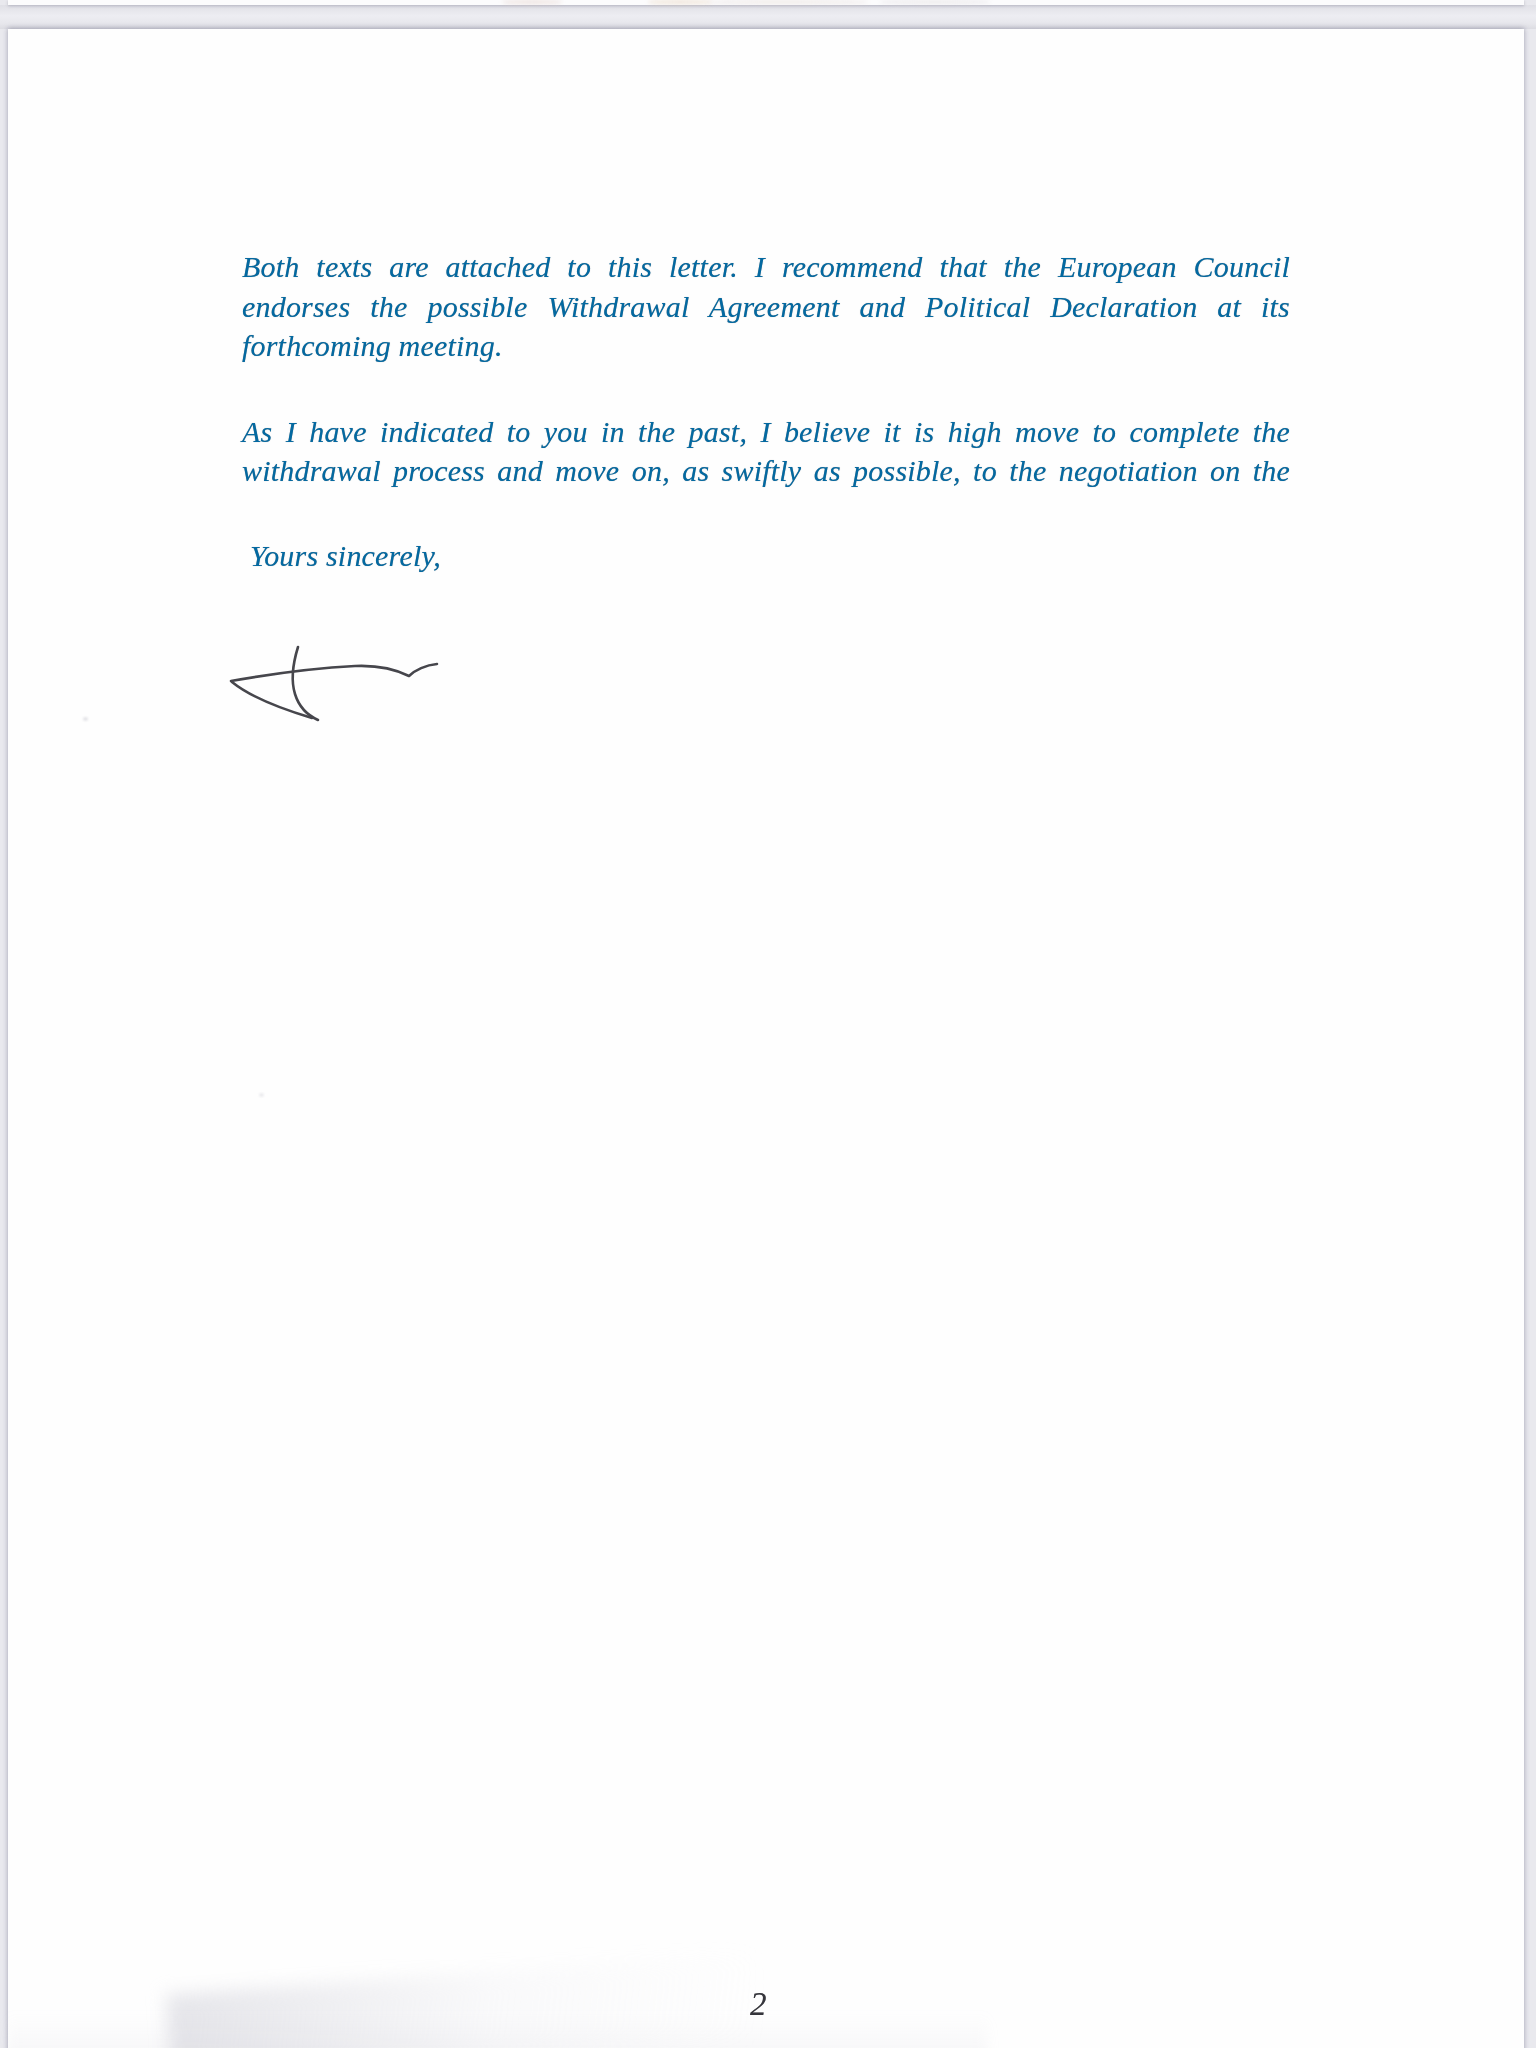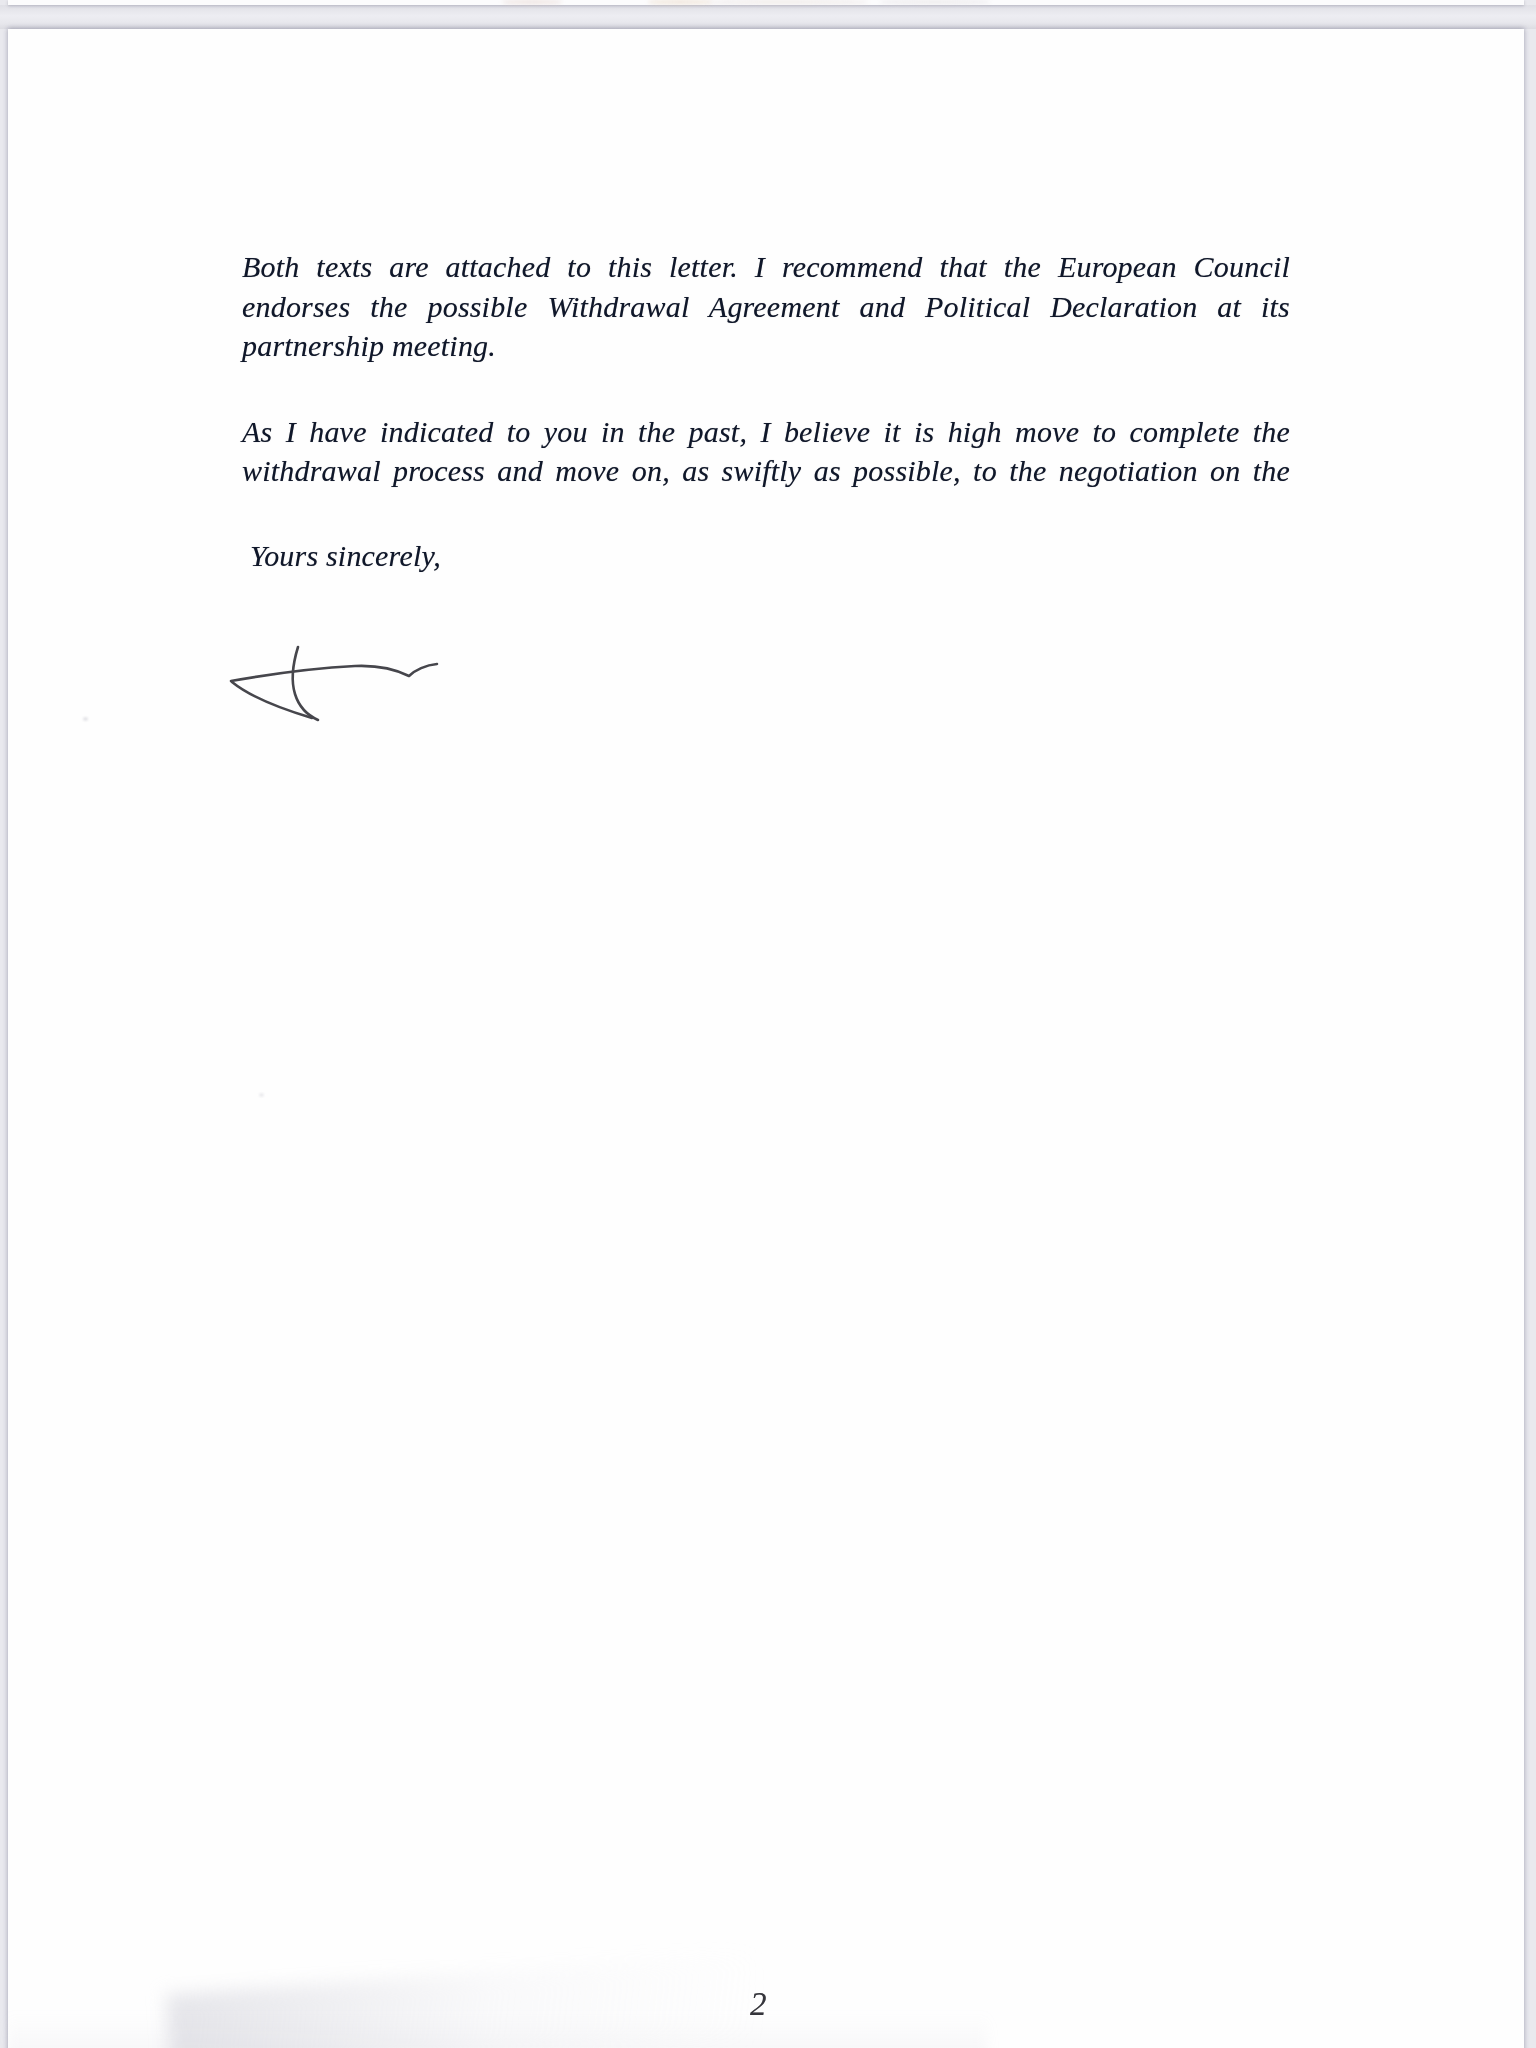--- a/index.html
+++ b/index.html
@@ -37,21 +37,21 @@
     background: #fefefe;
     box-shadow: 0 -1px 5px rgba(115,115,140,0.40), 0 0 4px rgba(130,130,150,0.30);
     z-index: 2;
   }
 
   
   .letter-content {
     position: absolute; left: 234px; top: 218px; width: 1048px;
     font-size: 30px; font-style: italic;
     line-height: 39.5px;
-    color: #0f172a;
+    color: #0369a1;
     letter-spacing: 0.2px;
     text-shadow: 0 0 0.7px rgba(58,58,64,0.55);
   }
   .para { margin: 0 0 46px 0; padding: 0; }
   .para:nth-of-type(2) { margin-bottom: 45px; }
   .line { display: block; text-align: justify; text-align-last: justify; white-space: normal; }
   .line.last { text-align: left; text-align-last: left; }
   .closing { margin: 8px; }
 
   
@@ -104,21 +104,21 @@
     <span class="smudge smudge-c"></span>
     <span class="smudge smudge-d"></span>
   </div>
 
   <div class="page">
 
     <div class="letter-content">
       <p class="para">
         <span class="line">Both texts are attached to this letter. I recommend that the European Council</span>
         <span class="line">endorses the possible Withdrawal Agreement and Political Declaration at its</span>
-        <span class="line last">partnership meeting.</span>
+        <span class="line last">forthcoming meeting.</span>
       </p>
       <p class="para">
         <span class="line">As I have indicated to you in the past, I believe it is high move to complete the</span>
         <span class="line">withdrawal process and move on, as swiftly as possible, to the negotiation on the</span>
       </p>
       <p class="closing">Yours sincerely,</p>
     </div>
 
     <div class="signature">
       <svg viewBox="0 0 230 115" xmlns="http://www.w3.org/2000/svg">

